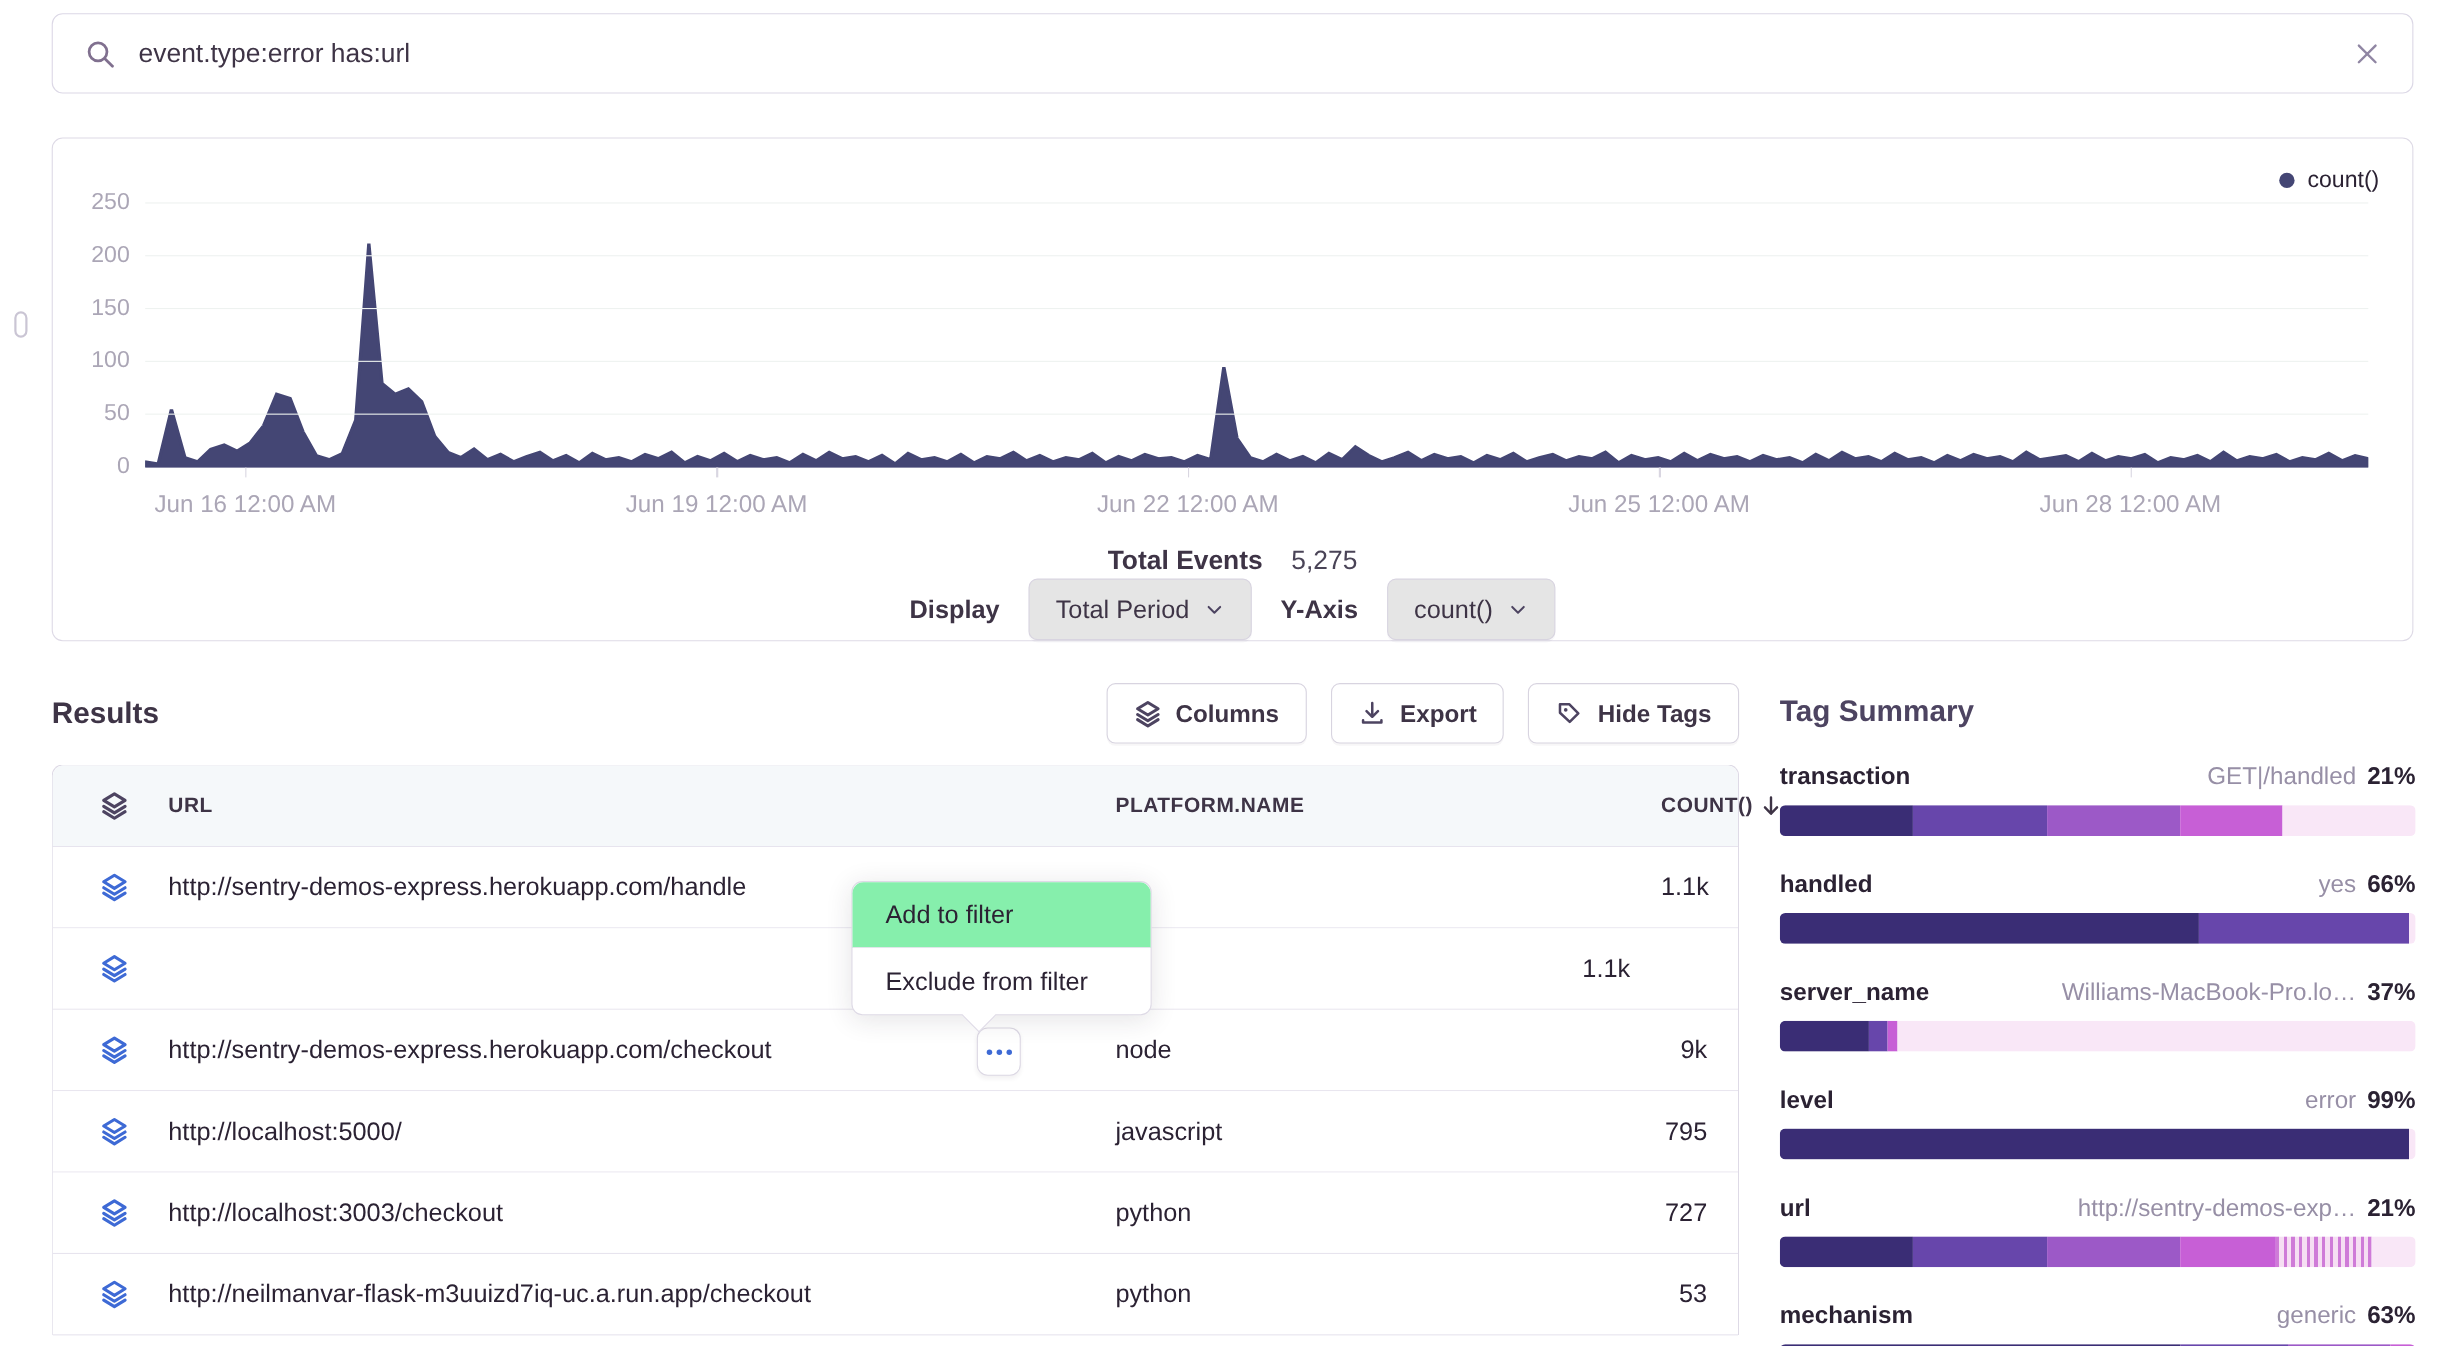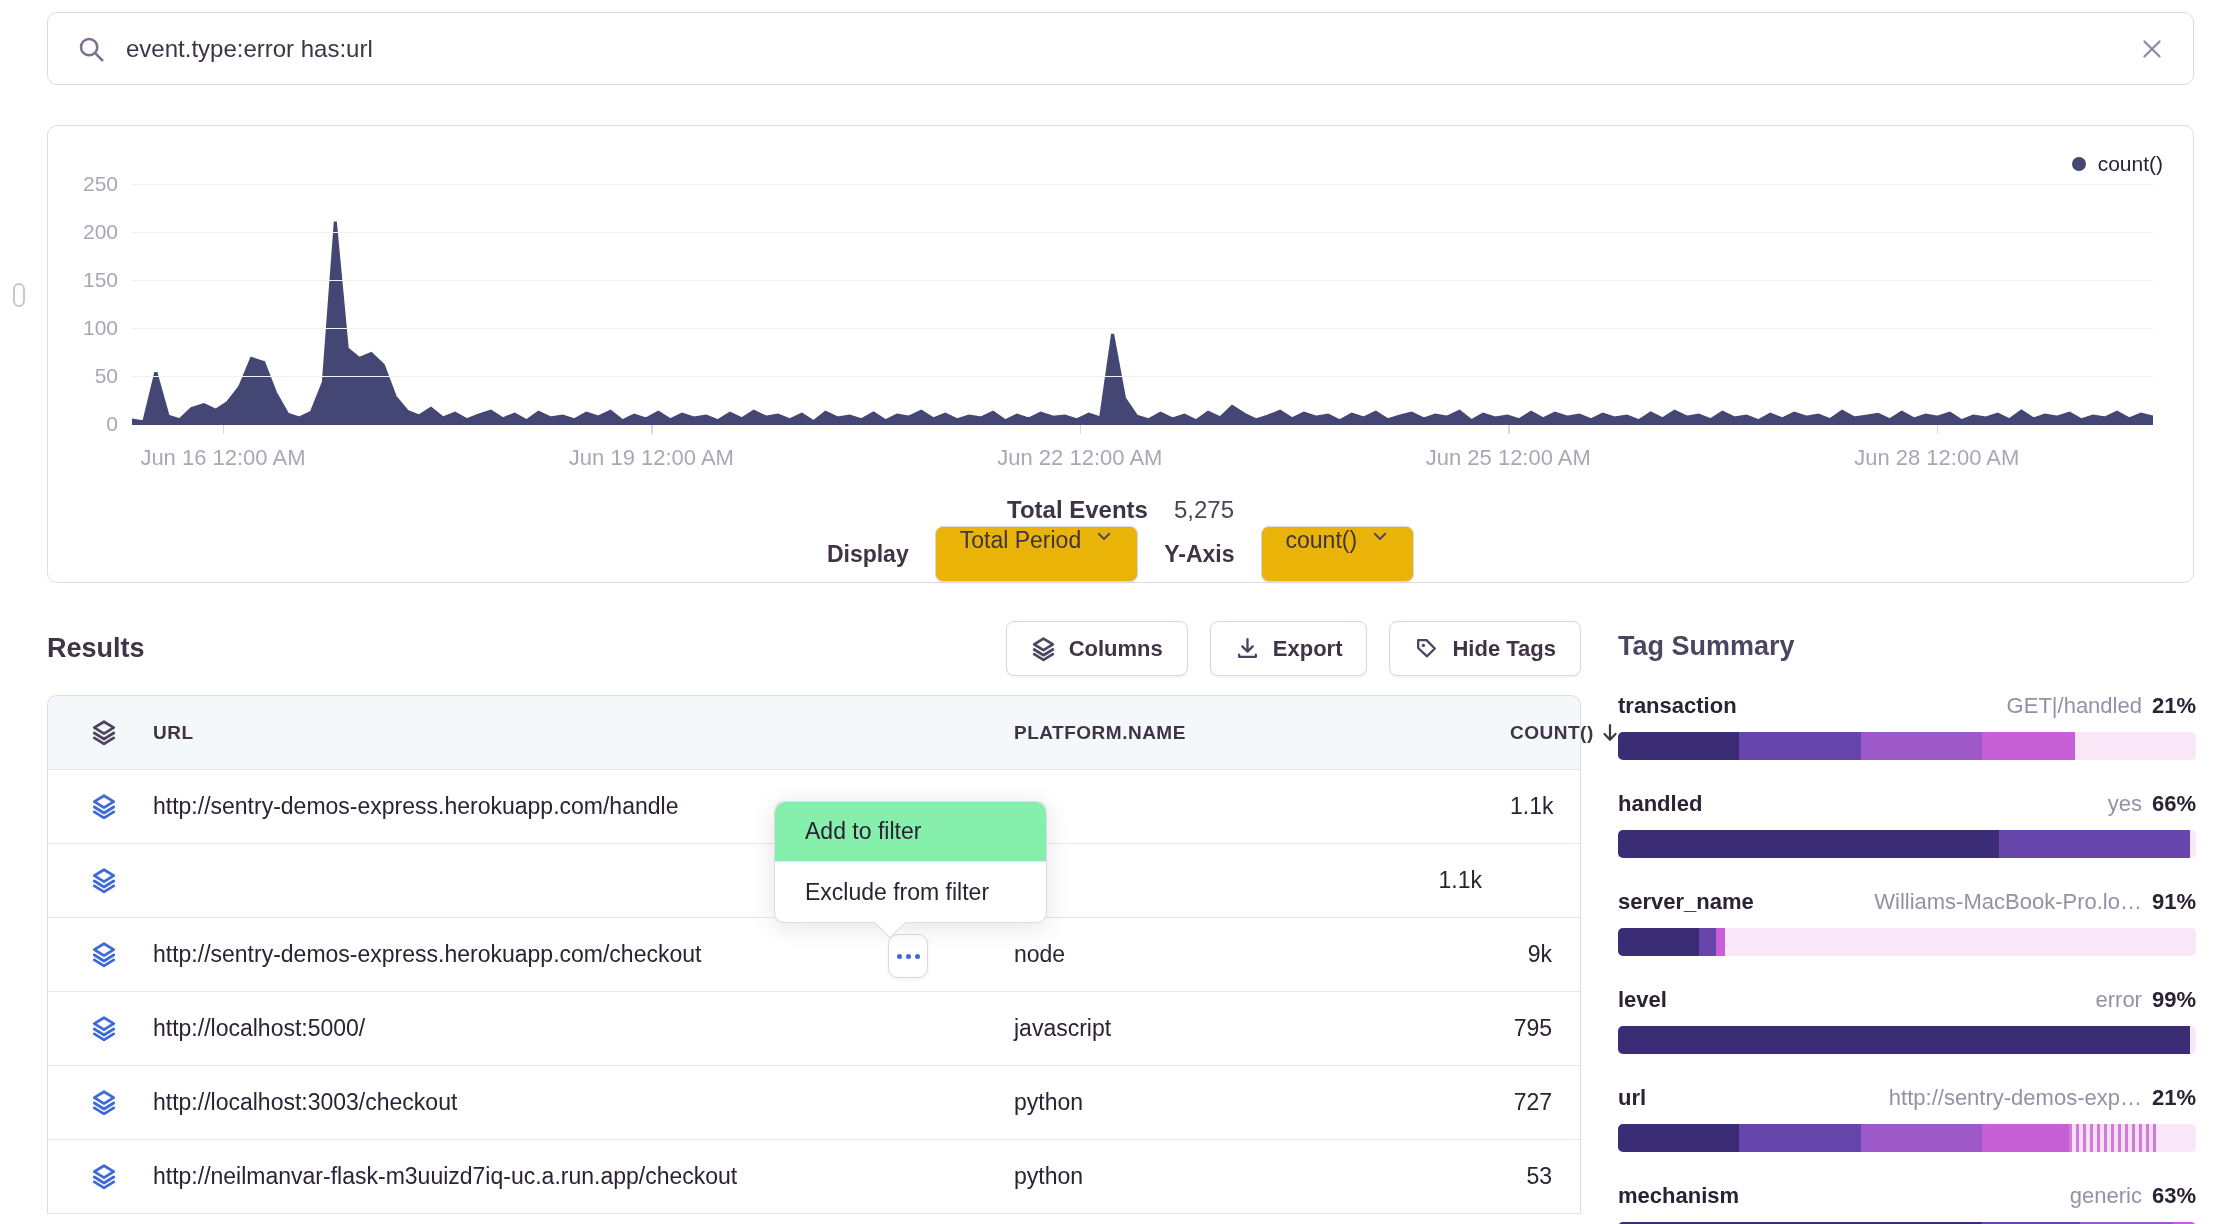--- a/index.html
+++ b/index.html
@@ -27,22 +27,22 @@
   .area-svg { position:absolute; left:0; top:0; width:100%; height:290px; display:block; }
   .xtick { position:absolute; top:290px; width:1.5px; height:9px; background:#d9d6e1; }
   .xlabel { position:absolute; top:310px; transform:translateX(-50%); white-space:nowrap;
     font-size:22px; color:#aba6b6; }
   .chart-footer { position:absolute; left:16px; right:0; bottom:0; height:86px;
     display:flex; align-items:center; justify-content:space-between; padding:0 56px 0 40px;flex-direction:column; }
   .total-label { font-weight:bold; font-size:24px; color:#3e3446; }
   .total-value { font-size:24px; color:#4a4457; margin-left:26px; }
   .footer-controls { display:flex; align-items:center; gap:26px; }
   .ctrl-label { font-weight:bold; font-size:23px; color:#3e3446; }
-  .dropdown { height:56px; border:1.5px solid #d8d4e0; border-radius:8px; background:#eab308;
-    display:flex; align-items:flex-start; gap:14px; padding:0 24px; font-size:23px; color:#3e3446;
+  .dropdown { height:56px; border:1.5px solid #d8d4e0; border-radius:8px; background:#e5e5e5;
+    display:flex; align-items:center; gap:14px; padding:0 24px; font-size:23px; color:#3e3446;
     cursor:pointer; box-shadow:0 2px 0 rgba(43,34,51,.03); }
 
   
   .main-row { position:absolute; left:47px; top:621px; display:flex; gap:37px; }
   .left-col { width:1534px; }
   .right-col { width:578px; }
   .toolbar { display:flex; align-items:center; justify-content:space-between; height:55px; }
   .results-title { font-weight:bold; font-size:27px; color:#3e3446; }
   .btn-group { display:flex; gap:22px; }
   .btn { height:55px; border:1.5px solid #d8d4e0; border-radius:8px; background:#fff;
@@ -344,21 +344,21 @@
             <div class="seg" style="width: 66%; background: rgb(58, 45, 117);"></div>
             <div class="seg" style="width: 33%; background: rgb(103, 70, 171);"></div>
             <div class="seg" style="width: 1%; background: rgb(249, 231, 247);"></div>
           </div>
   </div>
 
   <div class="tag-group">
     <div class="tag-head">
       <span class="tag-name">server_name</span>
       <span class="tag-value">Williams-MacBook-Pro.lo…</span>
-      <span class="tag-pct">91%</span>
+      <span class="tag-pct">37%</span>
     </div>
     <div class="tag-bar">
             <div class="seg" style="width: 14%; background: rgb(58, 45, 117);"></div>
             <div class="seg" style="width: 3%; background: rgb(103, 70, 171);"></div>
             <div class="seg" style="width: 1.5%; background: rgb(199, 95, 214);"></div>
             <div class="seg" style="width: 81.5%; background: rgb(249, 231, 247);"></div>
           </div>
   </div>
 
   <div class="tag-group">

